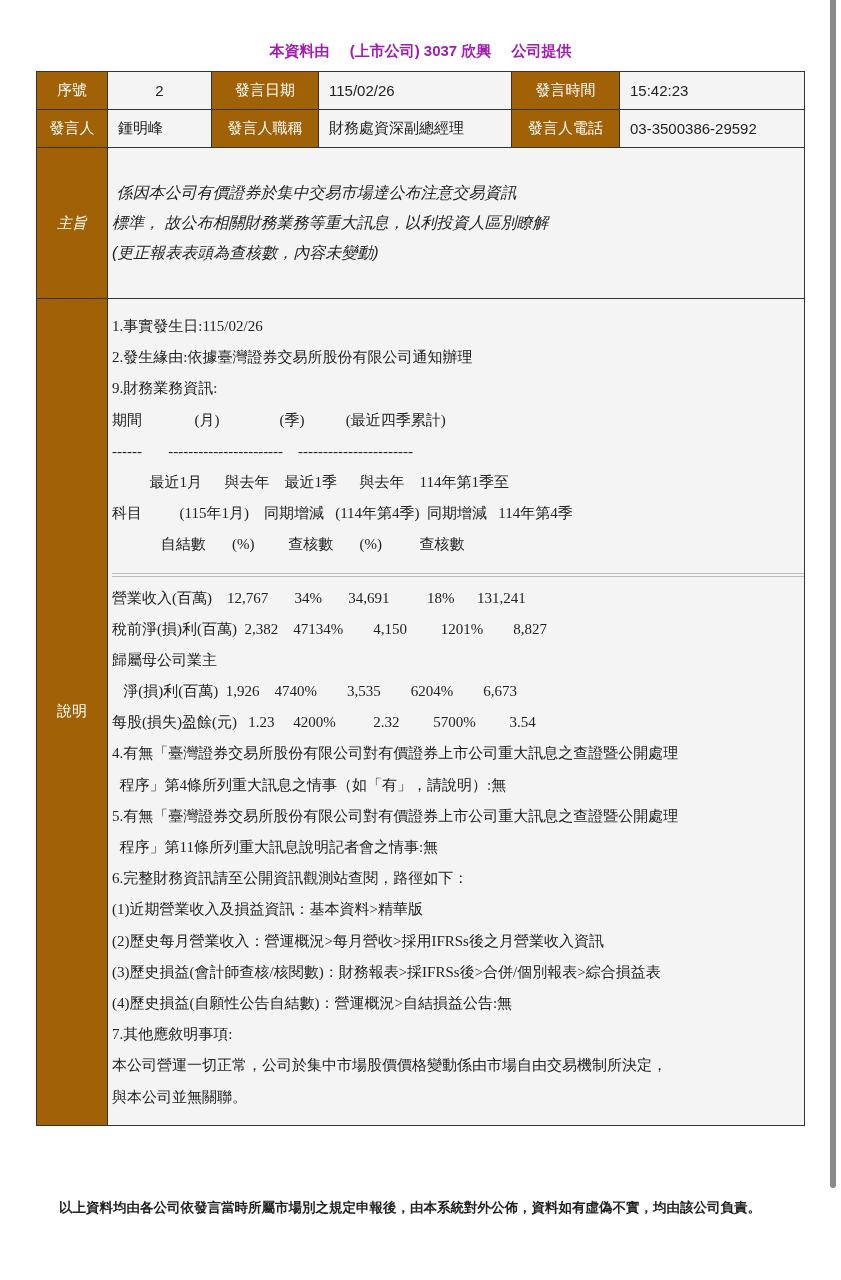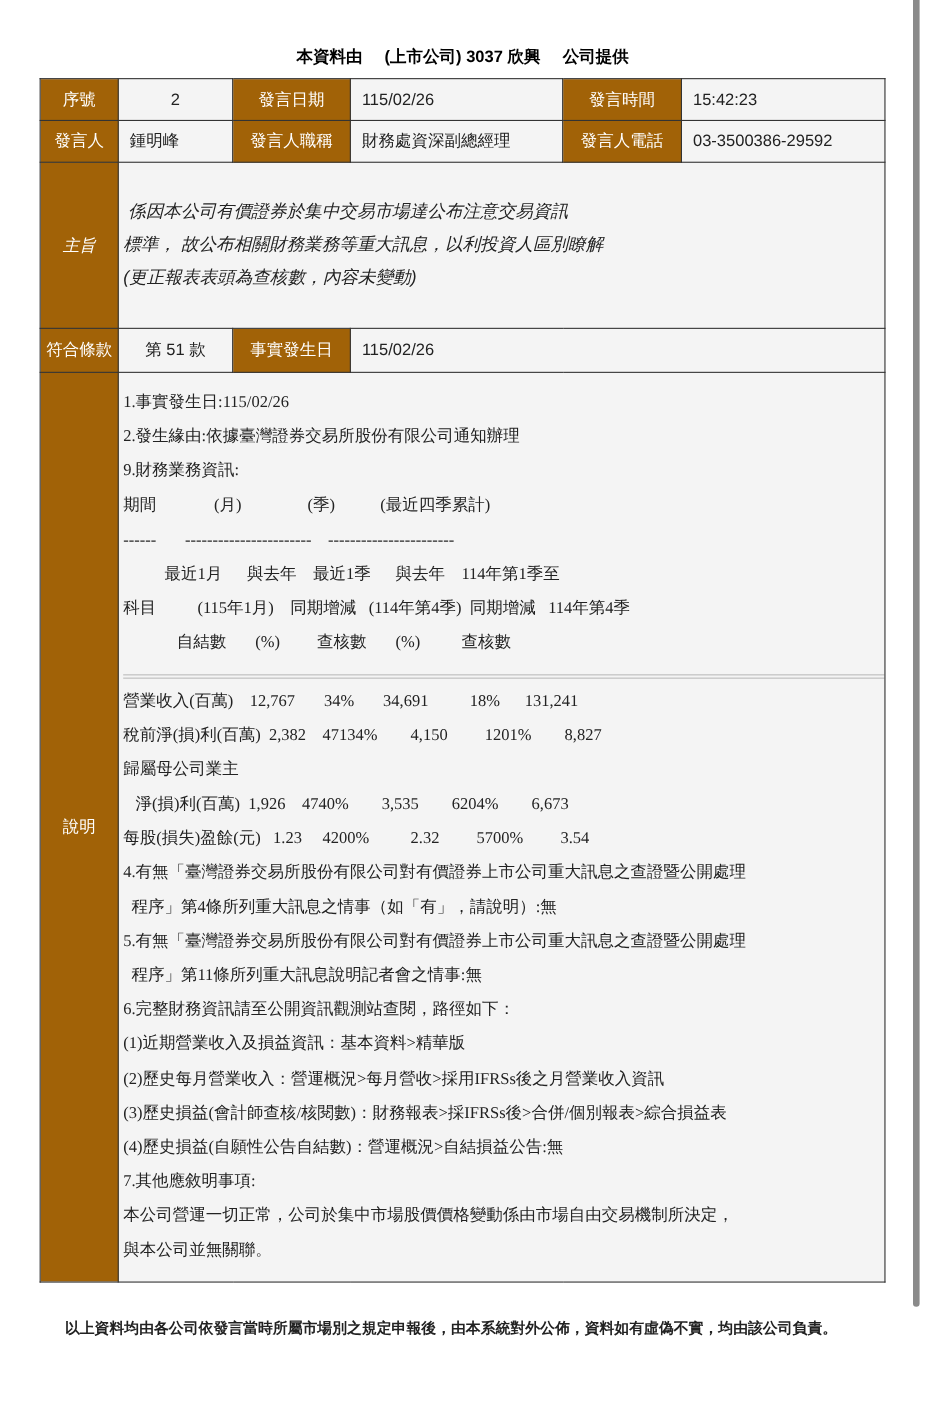--- a/index.html
+++ b/index.html
@@ -20,21 +20,21 @@
       letter-spacing: 0.5px;
       text-decoration: underline;
     }
     .title-rule {
       position: absolute; left: 0; top: 27px; width: 300px; height: 3px;
       background: linear-gradient(to right, #888 0%, #aaa 40%, #ddd 80%, #fff 100%);
     }
 
     .provider-line {
       position: absolute; left: 0; top: 42px; width: 841px;
-      text-align: center; font-size: 15px; font-weight: bold; color: #000000;
+      text-align: center; font-size: 15px; font-weight: bold; color: #a21caf;
     }
     .provider-line span { margin: 0 8px; }
 
     table.main {
       position: absolute; left: 36px; top: 71px; width: 768px;
       border-collapse: collapse;
       table-layout: fixed;
       font-size: 15px;
     }
     table.main td {
@@ -126,26 +126,20 @@
       <td>03-3500386-29592</td>
     </tr>
     <tr class="r3">
       <td class="hd">主旨</td>
       <td colspan="5" class="subject">
         <p style="white-space:pre;"> 係因本公司有價證券於集中交易市場達公布注意交易資訊</p>
         <p style="white-space:pre;">標準， 故公布相關財務業務等重大訊息，以利投資人區別瞭解</p>
         <p>(更正報表表頭為查核數，內容未變動)</p>
       </td>
     </tr>
-    <tr class="r4">
-      <td class="hd" style="padding:0;">符合條款</td>
-      <td class="c">第 51 款</td>
-      <td class="hd">事實發生日</td>
-      <td colspan="3">115/02/26</td>
-    </tr>
     <tr class="r5">
       <td class="hd">說明</td>
       <td colspan="5" class="desc">
         <div class="ln">1.事實發生日:115/02/26</div>
         <div class="ln">2.發生緣由:依據臺灣證券交易所股份有限公司通知辦理</div>
         <div class="ln">9.財務業務資訊:</div>
         <div class="ln">期間              (月)                (季)           (最近四季累計)</div>
         <div class="ln">------       -----------------------    -----------------------</div>
         <div class="ln">          最近1月      與去年    最近1季      與去年    114年第1季至</div>
         <div class="ln">科目          (115年1月)    同期增減   (114年第4季)  同期增減   114年第4季</div>

